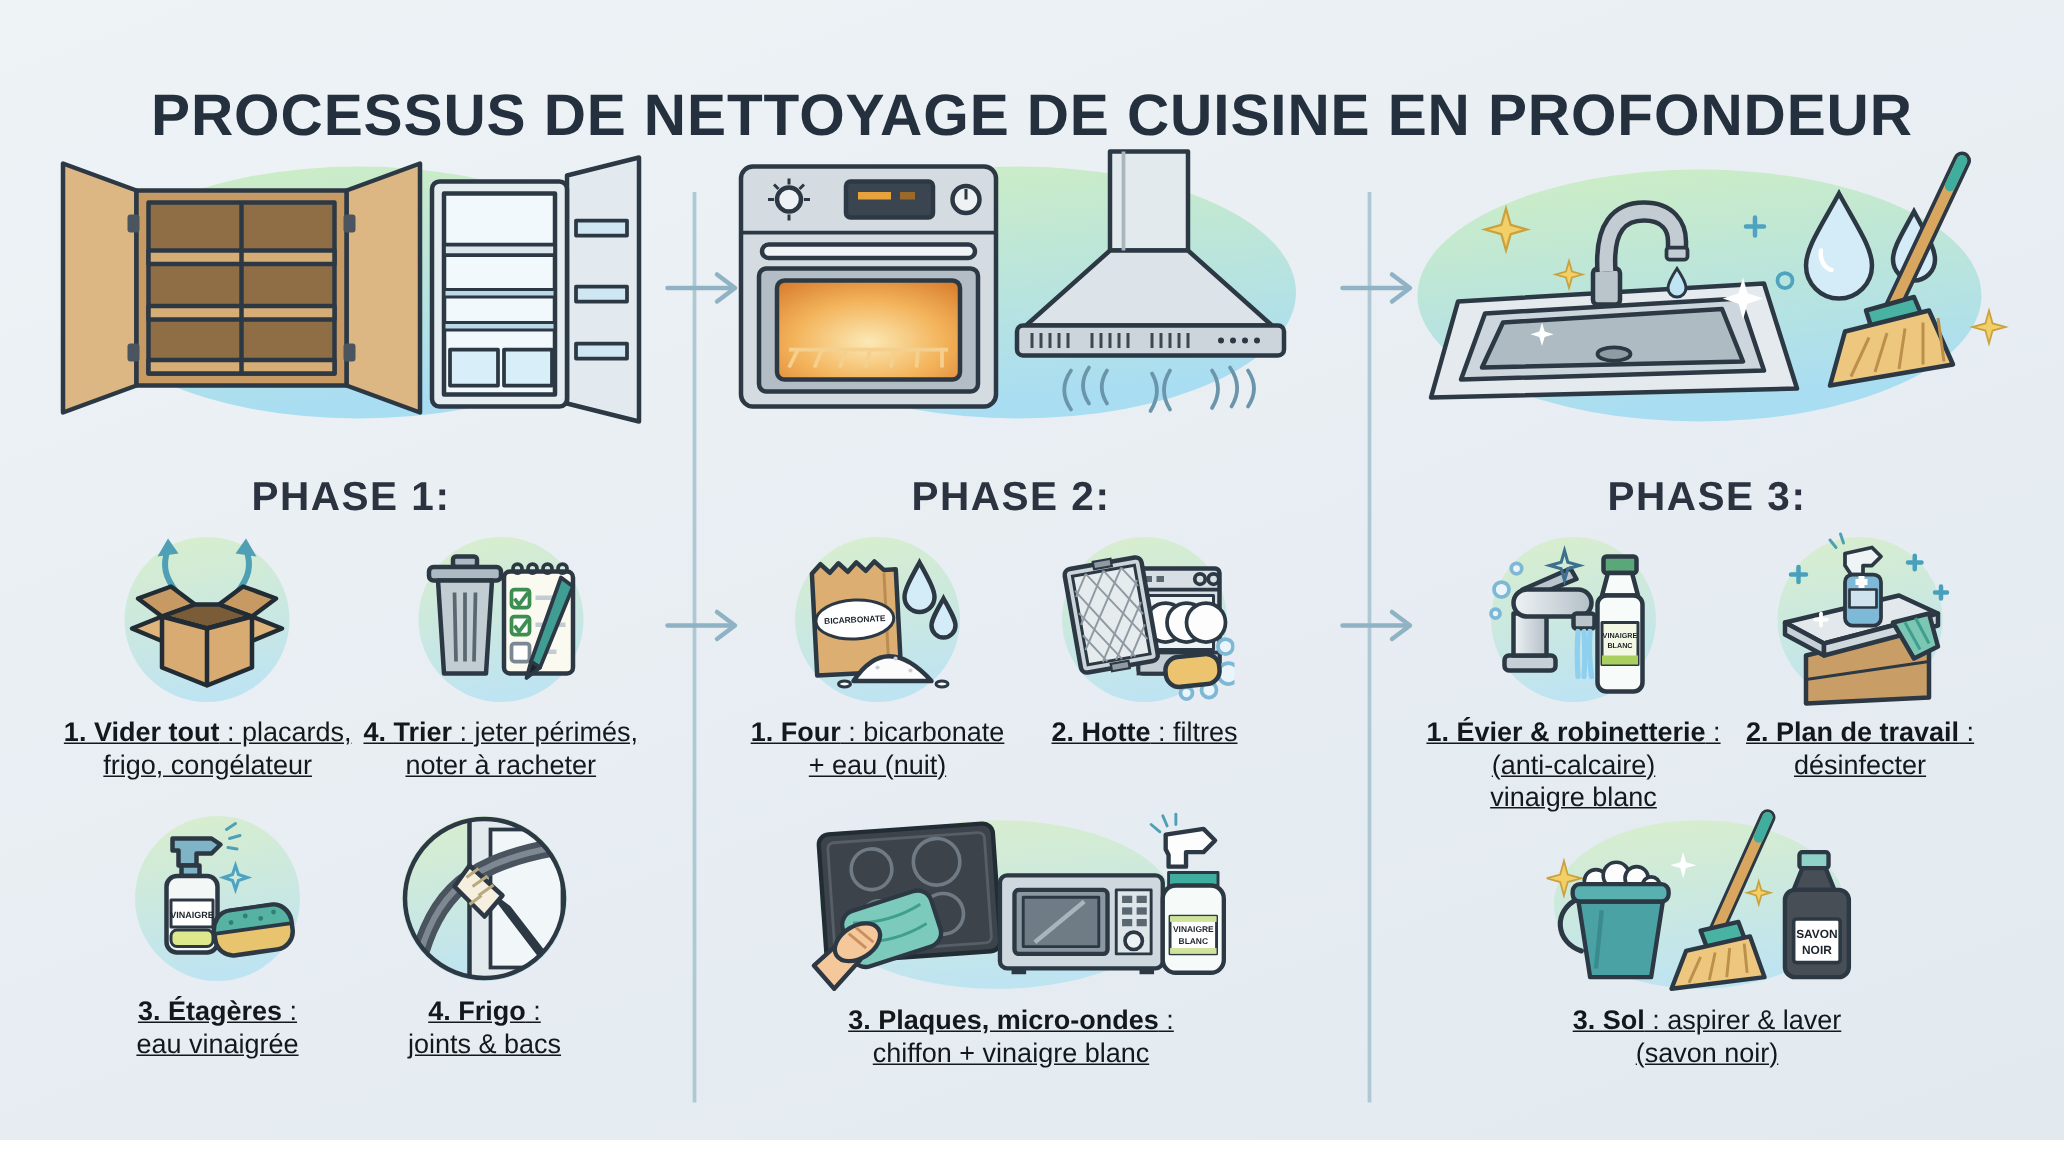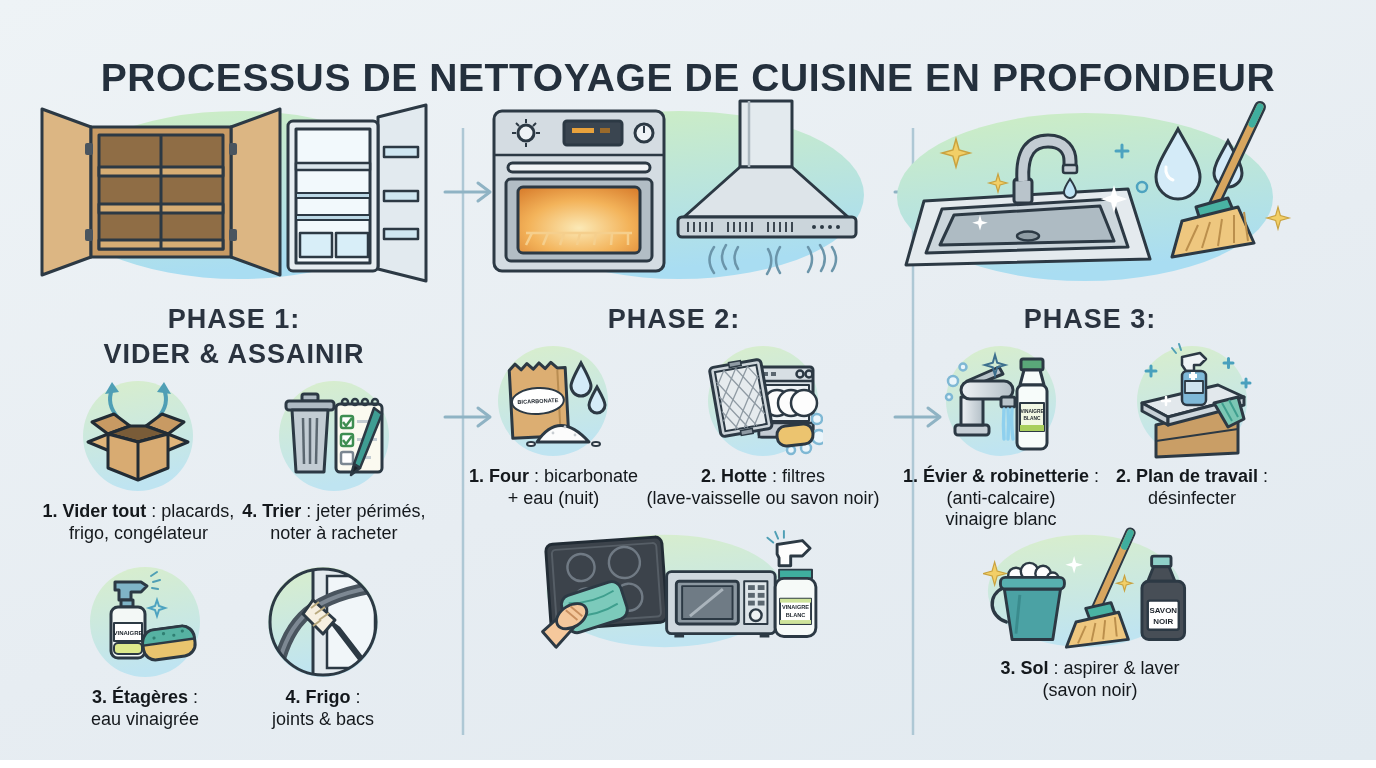--- a/index.html
+++ b/index.html
@@ -3,30 +3,30 @@
 <meta charset="utf-8">
 <style>
   html,body{margin:0;padding:0;}
   body{font-family:"Liberation Sans",sans-serif;}
   #canvas{position:relative;width:1376px;height:760px;overflow:hidden;
     background:linear-gradient(160deg,#eef3f6 0%,#e7edf2 55%,#e2eaf0 100%);}
   .title{position:absolute;top:30px;left:0;right:0;text-align:center;
     font-size:39px;font-weight:700;letter-spacing:.6px;color:#24303d;}
   .dividers{position:absolute;left:0;top:0;pointer-events:none;}
   .col{position:absolute;top:95px;width:436px;display:flex;flex-direction:column;align-items:center;}
-  #col1{left:16px;} #col2{left:456px;} #col3{left:872px;}
+  #col1{left:16px;} #col2{left:456px;} #col3{left:920px;}
   .hero{width:420px;height:195px;}
-  .phase-heading{margin-top:12px;text-align:center;font-size:27px;font-weight:700;
+  .phase-heading{margin-top:24px;text-align:center;font-size:27px;font-weight:700;
     letter-spacing:1px;line-height:1.3;color:#2a333f;}
   .steps-row{display:flex;justify-content:center;align-items:flex-start;gap:8px;margin-top:4px;height:182px;}
   .steps-row.last{height:auto;}
   .step{display:flex;flex-direction:column;align-items:center;min-width:170px;}
   .icon{width:120px;height:120px;}
   .icon-wide{height:126px;width:auto;}
-  .caption{margin-top:5px;text-align:center;font-size:18px;line-height:1.2;color:#14181c;white-space:nowrap;}
+  .caption{margin-top:5px;text-align:center;font-size:18px;line-height:1.2;color:#14181c;white-space:nowrap;text-decoration:underline;}
   .caption .b{font-weight:700;}
   .svglabel{font-family:"Liberation Sans",sans-serif;font-weight:700;fill:#1c232b;}
 </style>
 </head>
 <body>
 
 <div id="canvas">
 
   <svg width="0" height="0" style="position:absolute" aria-hidden="true">
     <defs>
@@ -100,21 +100,21 @@
         <rect x="272" y="34" width="74" height="134" fill="#f2f9fc"></rect>
         <rect x="272" y="68" width="74" height="7" fill="#dbe6ec" stroke-width="2.5"></rect>
         <rect x="272" y="98" width="74" height="5" fill="#bcd9e6" stroke-width="2"></rect>
         <rect x="272" y="120" width="74" height="5" fill="#bcd9e6" stroke-width="2"></rect>
         <rect x="276" y="138" width="32" height="24" fill="#d8eef8" stroke-width="2.5"></rect>
         <rect x="312" y="138" width="32" height="24" fill="#d8eef8" stroke-width="2.5"></rect>
       </g>
     </svg>
 
     <div class="phase-heading">
-      <span>PHASE 1:</span><br><span>VIDER &amp; ASSAINIR</span>
+      <span>PHASE 1:</span><br>
     </div>
 
     <div class="steps-row">
       <div class="step">
         <svg class="icon" viewBox="0 0 120 120">
           <circle cx="60" cy="60" r="55" fill="url(#iconGrad)"></circle>
           <g stroke="#4f9fb5" stroke-width="4" fill="none" stroke-linecap="round">
             <path d="M40,42 C32,32 30,24 34,13"></path>
               <path d="M80,42 C88,32 90,24 86,13"></path>
           </g>
@@ -396,21 +396,20 @@
           <g fill="#eaf5fb" stroke="#7fb8d4" stroke-width="2.5">
             <circle cx="114" cy="78" r="5"></circle>
               <circle cx="116" cy="96" r="7"></circle>
               <circle cx="103" cy="107" r="5"></circle>
               <circle cx="88" cy="109" r="4"></circle>
           </g>
           <rect x="74" y="84" width="36" height="20" rx="9" fill="#ecc46f" stroke="#2c3944" stroke-width="3" transform="rotate(-6 92 94)"></rect>
         </svg>
         <div class="caption">
           <div><span class="b">2. Hotte</span><span> : filtres</span></div>
-          <div>(lave-vaisselle ou savon noir)</div>
         </div>
       </div>
     </div>
 
     <div class="steps-row last">
       <div class="step">
         <svg class="icon icon-wide" viewBox="0 0 300 130">
           <ellipse cx="140" cy="66" rx="122" ry="58" fill="url(#iconGrad)"></ellipse>
           <g transform="rotate(-4 80 60)">
             <rect x="20" y="14" width="120" height="88" rx="7" fill="#3c434b" stroke="#222c35" stroke-width="3"></rect>
@@ -464,20 +463,24 @@
             <polygon points="256,28 256,18 282,14 290,22 282,30 270,30 270,40 258,40 258,32" fill="#fdfdfd"></polygon>
             <rect x="258" y="44" width="34" height="9" fill="#3fae9e" stroke-width="2"></rect>
             <rect x="254" y="53" width="42" height="60" rx="9" fill="#f6faf8"></rect>
             <rect x="259" y="74" width="32" height="26" fill="#ffffff" stroke-width="2"></rect>
           </g>
           <rect x="259" y="74" width="32" height="4" fill="#cfe49a"></rect>
             <rect x="259" y="96" width="32" height="4" fill="#cfe49a"></rect>
           <text class="svglabel" x="275" y="85" font-size="5.8" text-anchor="middle">VINAIGRE</text>
           <text class="svglabel" x="275" y="93" font-size="5.8" text-anchor="middle">BLANC</text>
         </svg>
+        <div class="caption">
+          <div><span class="b">3. Plaques, micro-ondes</span><span> :</span></div>
+          <div>chiffon + vinaigre blanc</div>
+        </div>
       </div>
     </div>
   </div>
 
   <div class="col" id="col3">
     <svg class="hero" viewBox="0 0 420 195">
       <ellipse cx="205" cy="102" rx="188" ry="84" fill="url(#blobGrad)"></ellipse>
       <path d="M76,44 l3.1,10.9 10.9,3.1 -10.9,3.1 -3.1,10.9 -3.1,-10.9 -10.9,-3.1 10.9,-3.1 z" fill="#f2cf67" stroke="#c9a23f" stroke-width="1.5"></path>
       <path d="M118,79 l2,7 7,2 -7,2 -2,7 -2,-7 -7,-2 7,-2 z" fill="#f2cf67" stroke="#c9a23f" stroke-width="1.2"></path>
       <g stroke="#2c3944" stroke-width="3" stroke-linejoin="round">

